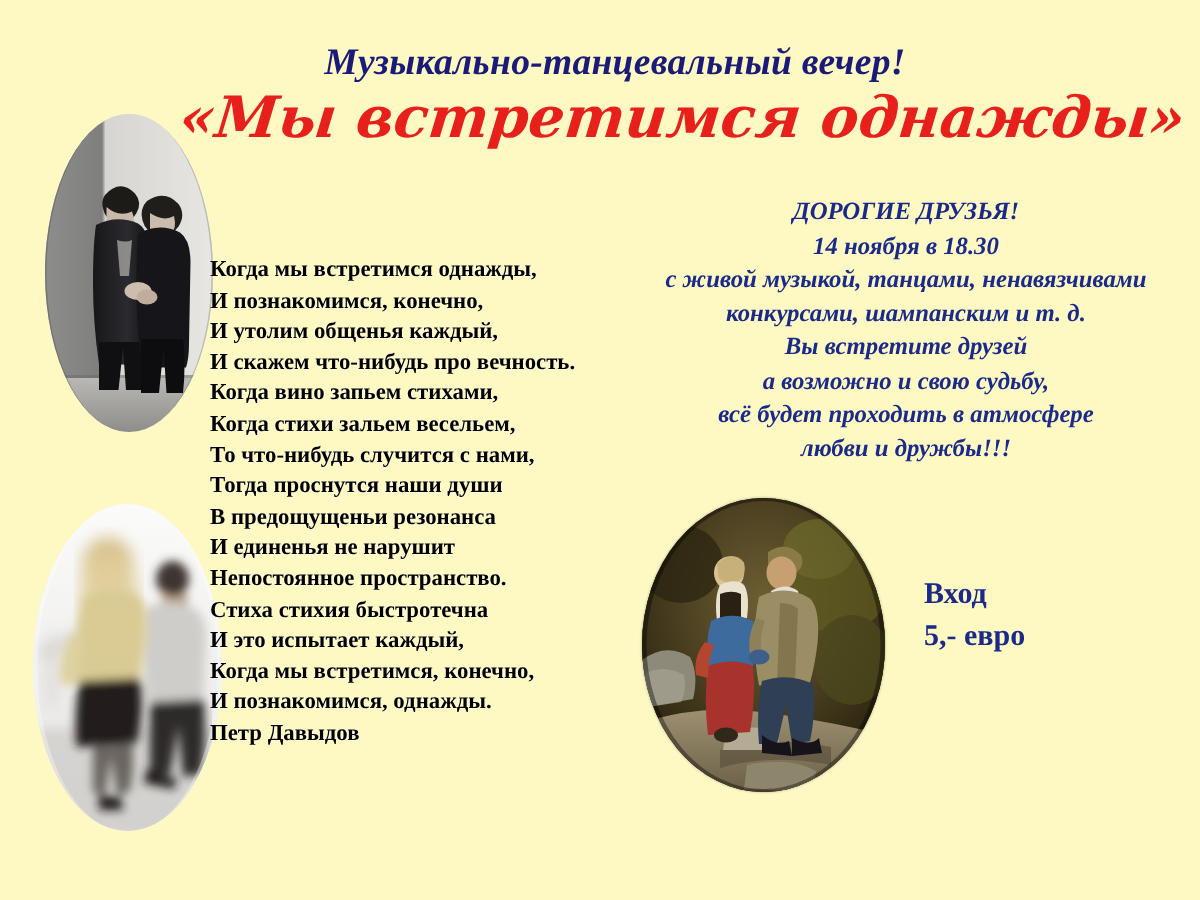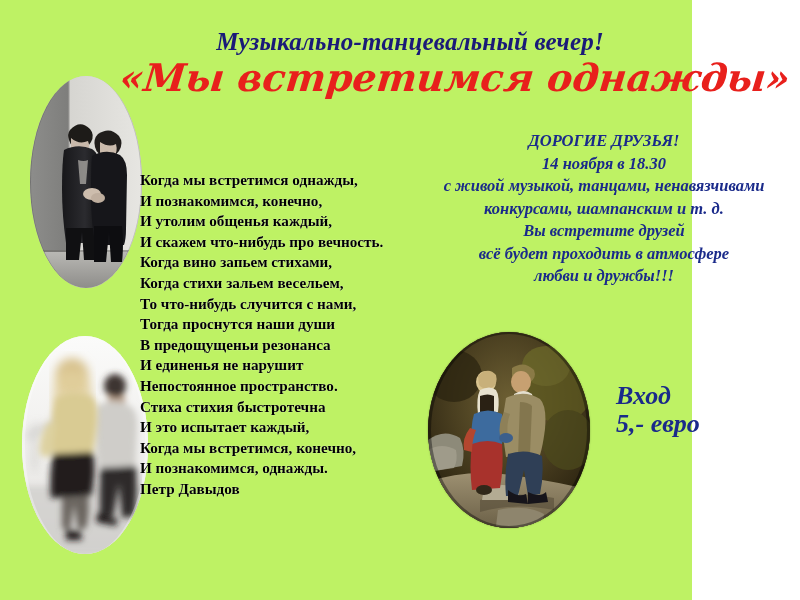--- a/index.html
+++ b/index.html
@@ -12,23 +12,23 @@
     height: 600px;
     position: relative;
     overflow: hidden;
     font-family: "Liberation Serif", serif;
     background: #ffffff;
   }
 
   #poster {
     position: absolute;
     left: 0; top: 0;
-    width: 692px;
+    width: 800px;
     height: 600px;
-    background: #bef264;
+    background: #fef9c3;
   }
 
   
   .title-main {
     position: absolute;
     left: 130px;
     top: 28px;
     width: 560px;
     text-align: center;
     font-family: "Liberation Serif", serif;
@@ -118,24 +118,23 @@
   .invite div { white-space: nowrap; }
 
   
   .entry {
     position: absolute;
     left: 616px;
     top: 382px;
     color: #1a2a8a;
     font-family: "Liberation Serif", serif;
     font-weight: bold;
-    font-size: 26px;
+    font-size: 20px;
     line-height: 28px;
     z-index: 6;
-    font-style: italic;
   }
   .entry div { white-space: nowrap; }
 
   
   .ph-layer { position:absolute; left:0; top:0; width:100%; height:100%; }
 </style>
 </head>
 <body>
 
 <div id="poster">
@@ -305,20 +304,21 @@
       <div>И познакомимся, однажды.</div>
       <div>Петр Давыдов</div>
     </div>
 
   <div class="invite" id="invite-block">
       <div>ДОРОГИЕ ДРУЗЬЯ!</div>
       <div>14 ноября в 18.30</div>
       <div>с живой музыкой, танцами, ненавязчивами</div>
       <div>конкурсами, шампанским и т. д.</div>
       <div>Вы встретите друзей</div>
+      <div>а возможно и свою судьбу,</div>
       <div>всё будет проходить в атмосфере</div>
       <div>любви и дружбы!!!</div>
     </div>
 
   <div class="entry">
     <div>Вход</div>
     <div>5,- евро</div>
   </div>
 
 </div>

